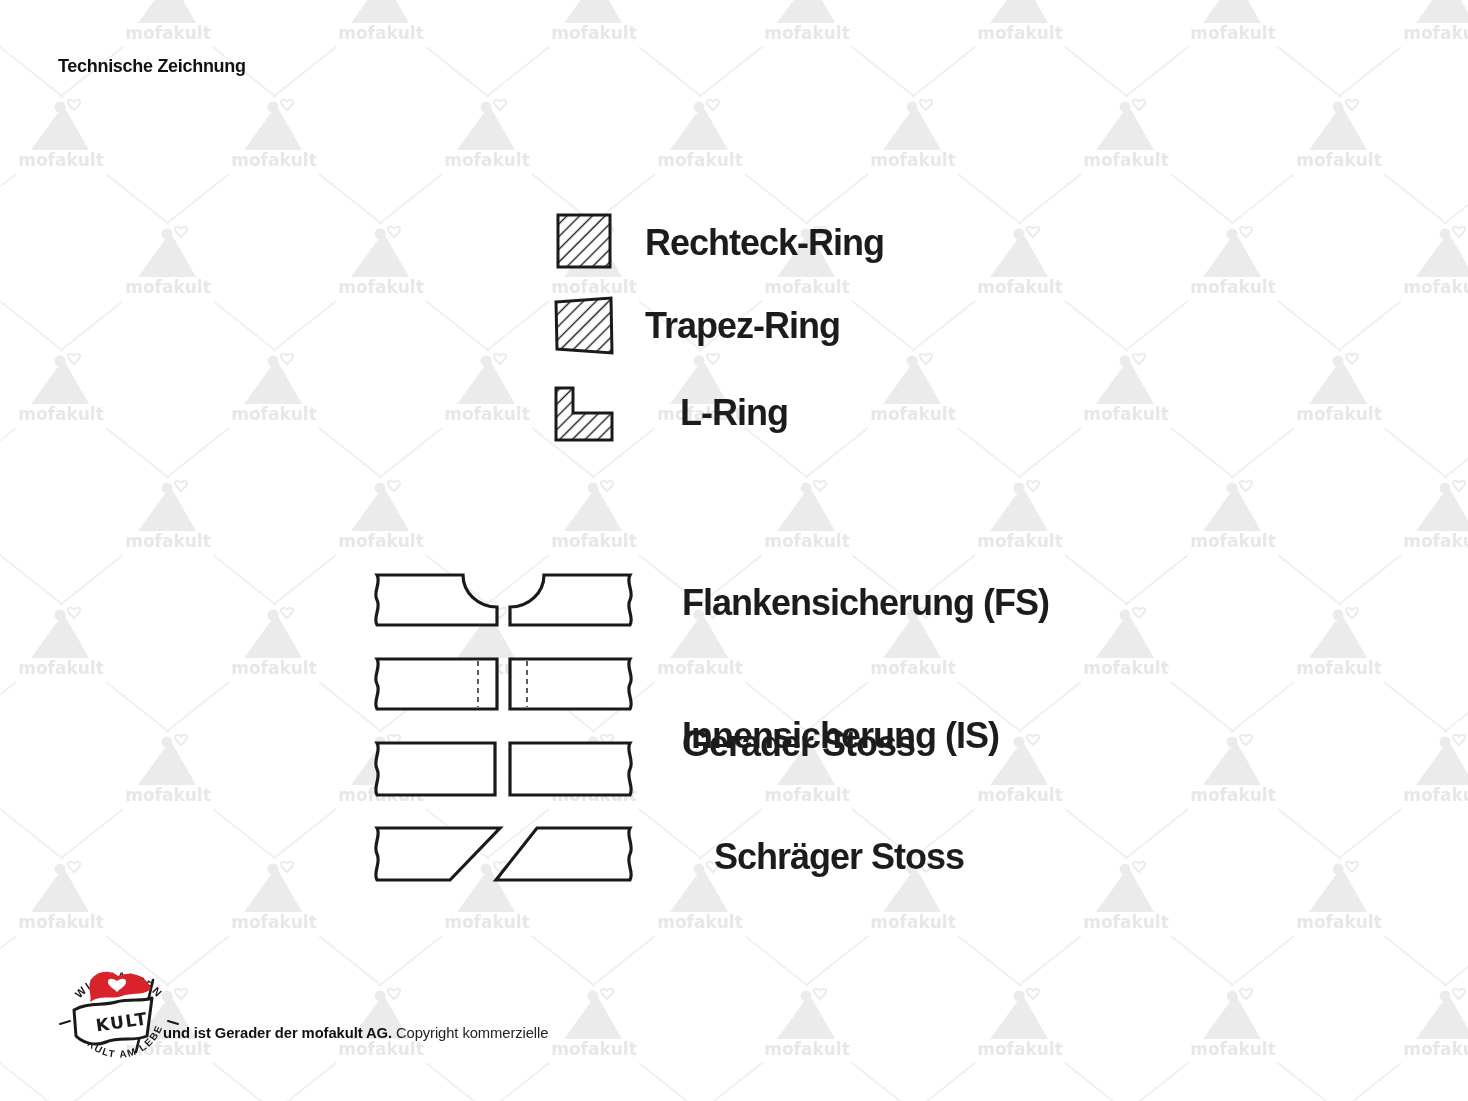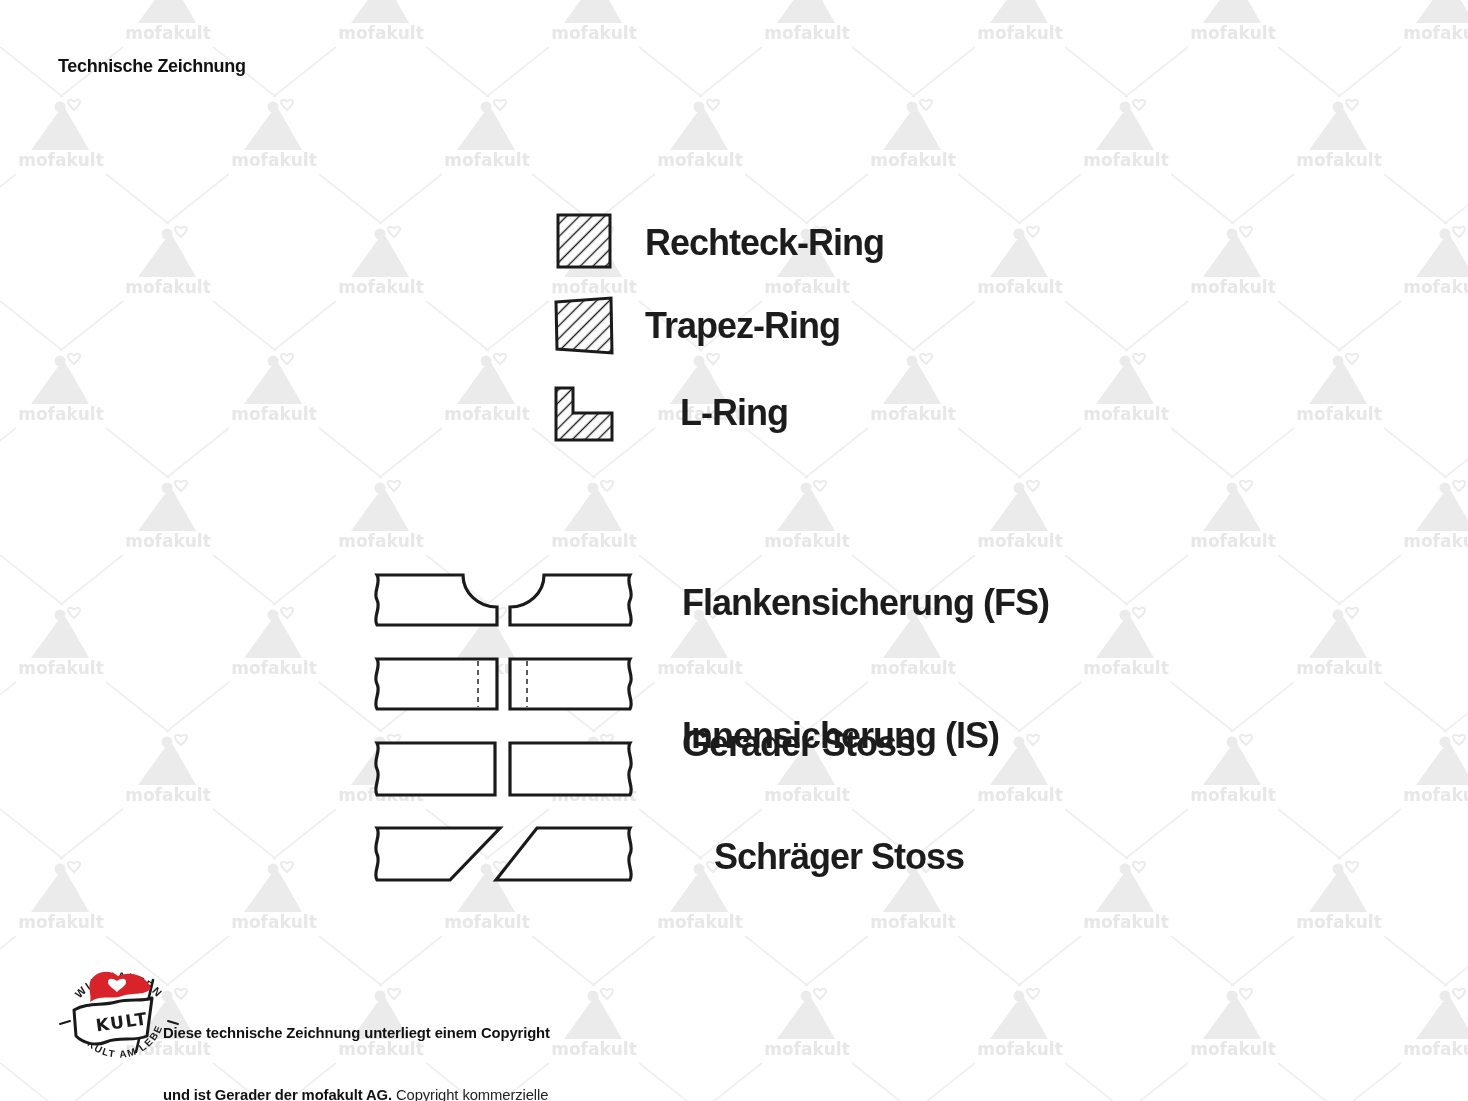--- a/index.html
+++ b/index.html
@@ -1022,17 +1022,16 @@
              C 48,44 58,50 68,46 C 80,42 92,46 97,38 Z" fill="#d8232a"></path>
     <path d="M 63,42 C 59,38 54,36 54,32 C 54,28.5 58,27.5 63,31
              C 68,27.5 72,28.5 72,32 C 72,36 67,38 63,42 Z" fill="#ffffff"></path>
     <path d="M 20,60 C 34,52 48,56 62,52 C 76,48 88,52 98,48 L 93,86
              C 80,92 66,86 52,92 C 40,97 28,92 22,86 Z" fill="#ffffff" stroke="#1a1a1a" stroke-width="3" stroke-linejoin="round"></path>
     <text x="42" y="79" transform="rotate(-8 60 74)" font-family="DejaVu Sans, sans-serif" font-size="17" font-weight="bold" letter-spacing="1.5" fill="#1a1a1a">KULT</text>
   </g>
 </svg>
 
 <div id="copyright">
-  <div><span class="b">Diese technische Zeichnung unterliegt einem Copyright</span><span></span></div>
   <div><span class="b">und ist Gerader der mofakult AG.</span><span> Copyright kommerzielle</span></div>
   
   
 </div>
 
 </body></html>

